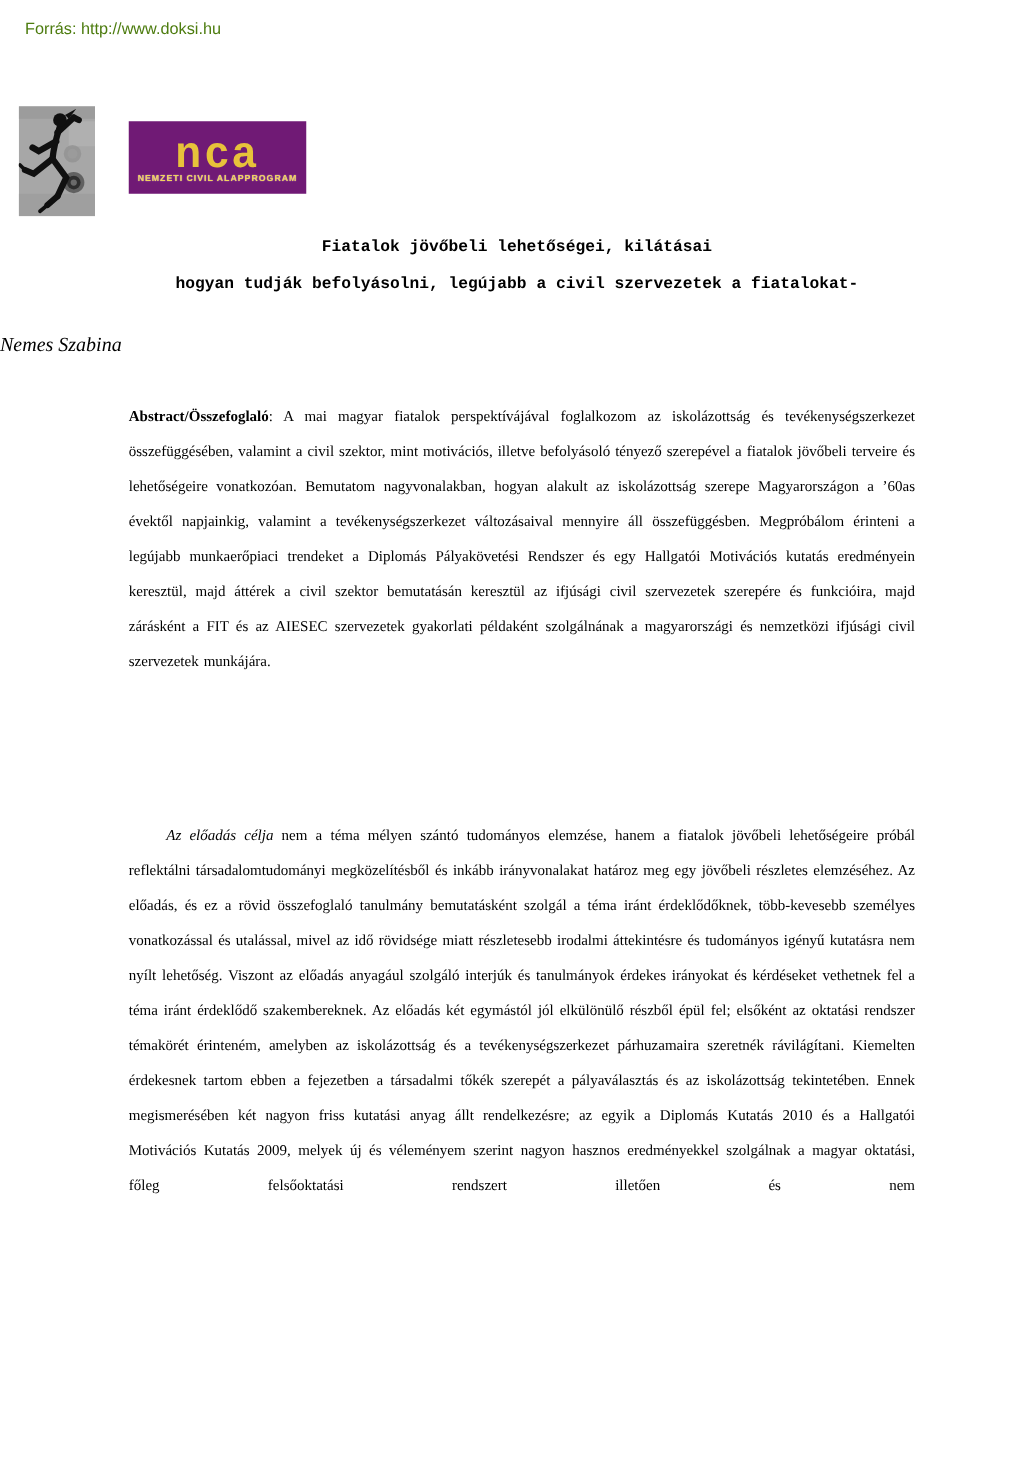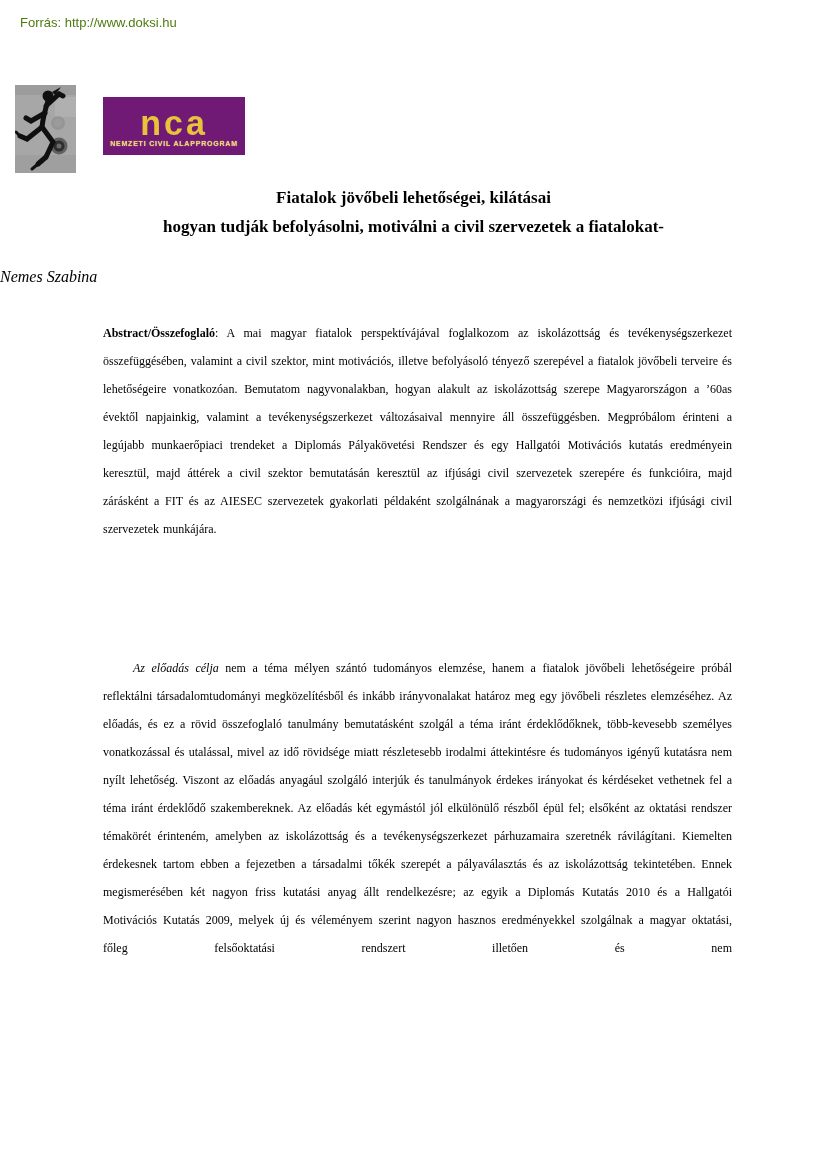--- a/index.html
+++ b/index.html
@@ -58,22 +58,23 @@
     text-shadow: 0 0 1px rgba(255,255,255,0.75);
     white-space: nowrap;
   }
   .title-block {
     position: absolute;
     left: 0;
     top: 183px;
     width: 100%;
     text-align: center;
     font-weight: bold;
-    font-size: 17px;
+    font-size: 13px;
     line-height: 29px;
+    font-family: Liberation Mono, monospace;
   }
   .author-line {
     position: absolute;
     left: 0;
     top: 268px;
     width: 100%;
     font-size: 16px;
     font-style: italic;
   }
   .para {
@@ -127,21 +128,21 @@
     </svg>
   </div>
 
   <div class="nca-logo" style="background-color: #701a75;">
     <div class="nca-acronym" style="color: rgb(231, 194, 58);">nca</div>
     <div class="nca-subtitle" style="color: rgb(242, 211, 92);">NEMZETI CIVIL ALAPPROGRAM</div>
   </div>
 
   <div class="title-block">
     <div>Fiatalok jövőbeli lehetőségei, kilátásai</div>
-    <div>hogyan tudják befolyásolni, motiválni a civil szervezetek a fiatalokat-</div>
+    <div>hogyan tudják befolyásolni, legújabb a civil szervezetek a fiatalokat-</div>
   </div>
 
   <div class="author-line">Nemes Szabina</div>
 
   <p class="para abstract-para">
     <strong>Abstract/Összefoglaló</strong><span>: </span><span>A mai magyar fiatalok perspektívájával foglalkozom az iskolázottság és tevékenységszerkezet összefüggésében, valamint a civil szektor, mint motivációs, illetve befolyásoló tényező szerepével a fiatalok jövőbeli terveire és lehetőségeire vonatkozóan. Bemutatom nagyvonalakban, hogyan alakult az iskolázottság szerepe Magyarországon a ’60as évektől napjainkig, valamint a tevékenységszerkezet változásaival mennyire áll összefüggésben. Megpróbálom érinteni a legújabb munkaerőpiaci trendeket a Diplomás Pályakövetési Rendszer és egy Hallgatói Motivációs kutatás eredményein keresztül, majd áttérek a civil szektor bemutatásán keresztül az ifjúsági civil szervezetek szerepére és funkcióira, majd zárásként a FIT és az AIESEC szervezetek gyakorlati példaként szolgálnának a magyarországi és nemzetközi ifjúsági civil szervezetek munkájára.</span>
   </p>
 
   <p class="para body-para">
     <em>Az előadás célja</em><span> nem a téma mélyen szántó tudományos elemzése, hanem a fiatalok jövőbeli lehetőségeire próbál reflektálni társadalomtudományi megközelítésből és inkább irányvonalakat határoz meg egy jövőbeli részletes elemzéséhez. Az előadás, és ez a rövid összefoglaló tanulmány bemutatásként szolgál a téma iránt érdeklődőknek, több-kevesebb személyes vonatkozással és utalással, mivel az idő rövidsége miatt részletesebb irodalmi áttekintésre és tudományos igényű kutatásra nem nyílt lehetőség. Viszont az előadás anyagául szolgáló interjúk és tanulmányok érdekes irányokat és kérdéseket vethetnek fel a téma iránt érdeklődő szakembereknek. Az előadás két egymástól jól elkülönülő részből épül fel; elsőként az oktatási rendszer témakörét érinteném, amelyben az iskolázottság és a tevékenységszerkezet párhuzamaira szeretnék rávilágítani. Kiemelten érdekesnek tartom ebben a fejezetben a társadalmi tőkék szerepét a pályaválasztás és az iskolázottság tekintetében. Ennek megismerésében két nagyon friss kutatási anyag állt rendelkezésre; az egyik a Diplomás Kutatás 2010 és a Hallgatói Motivációs Kutatás 2009, melyek új és véleményem szerint nagyon hasznos eredményekkel szolgálnak a magyar oktatási, főleg felsőoktatási rendszert illetően és nem</span>

